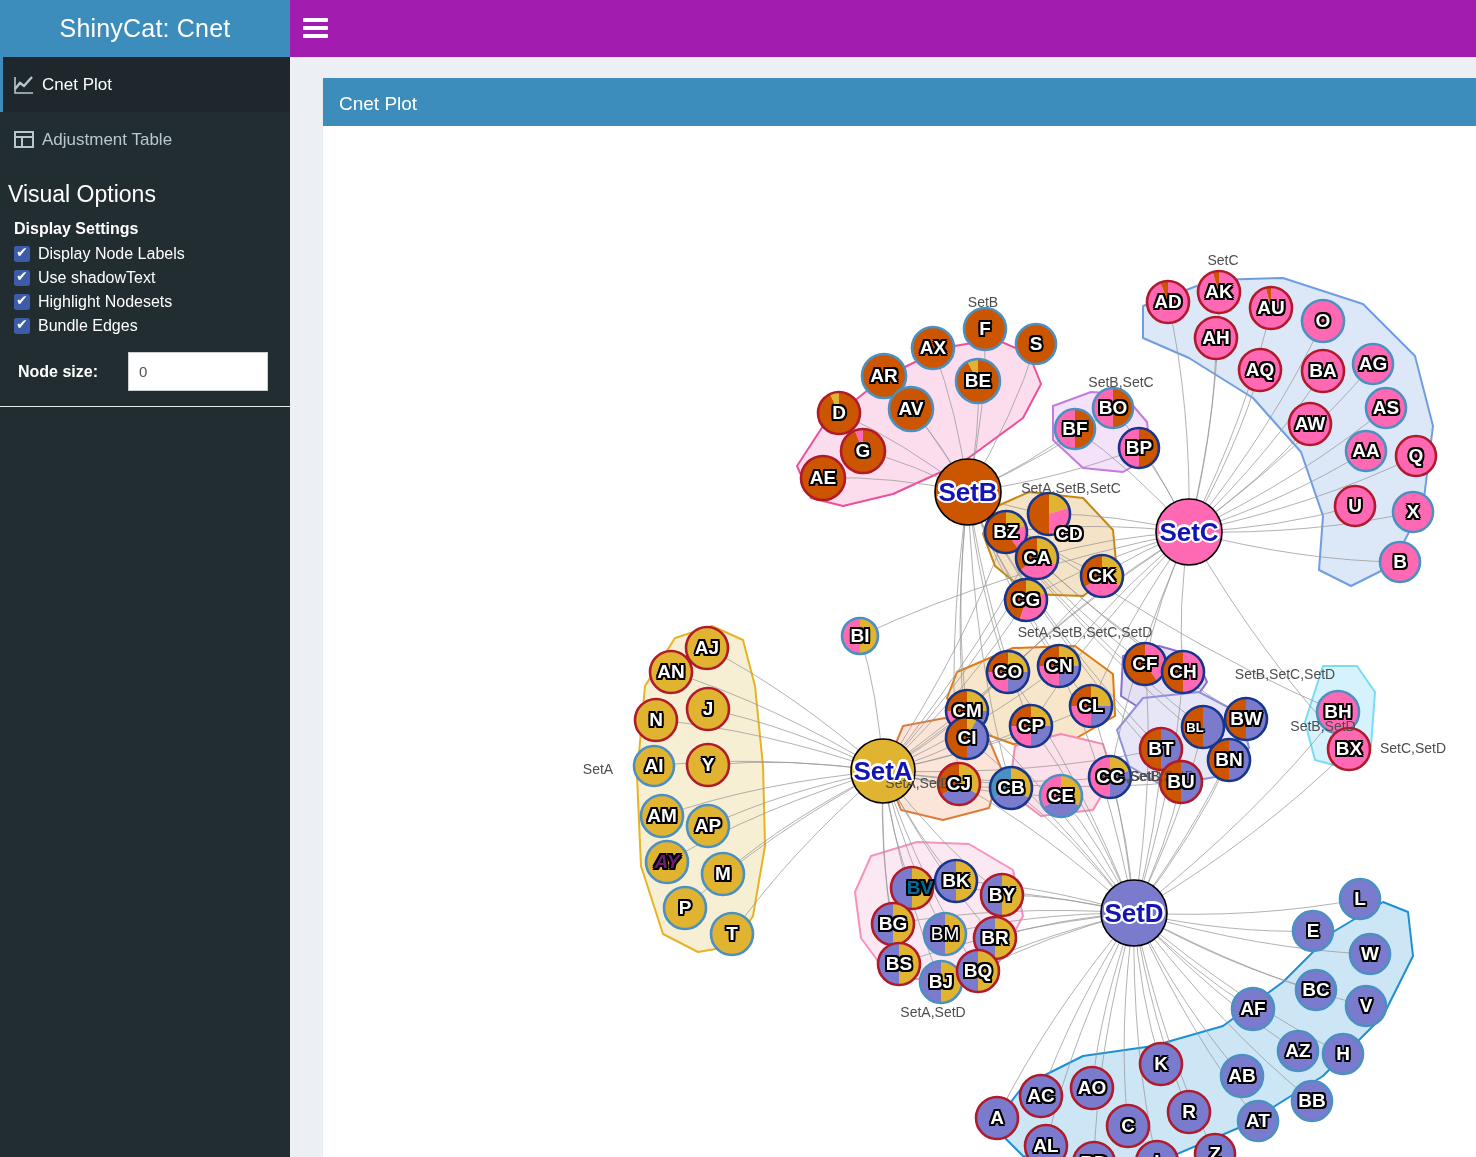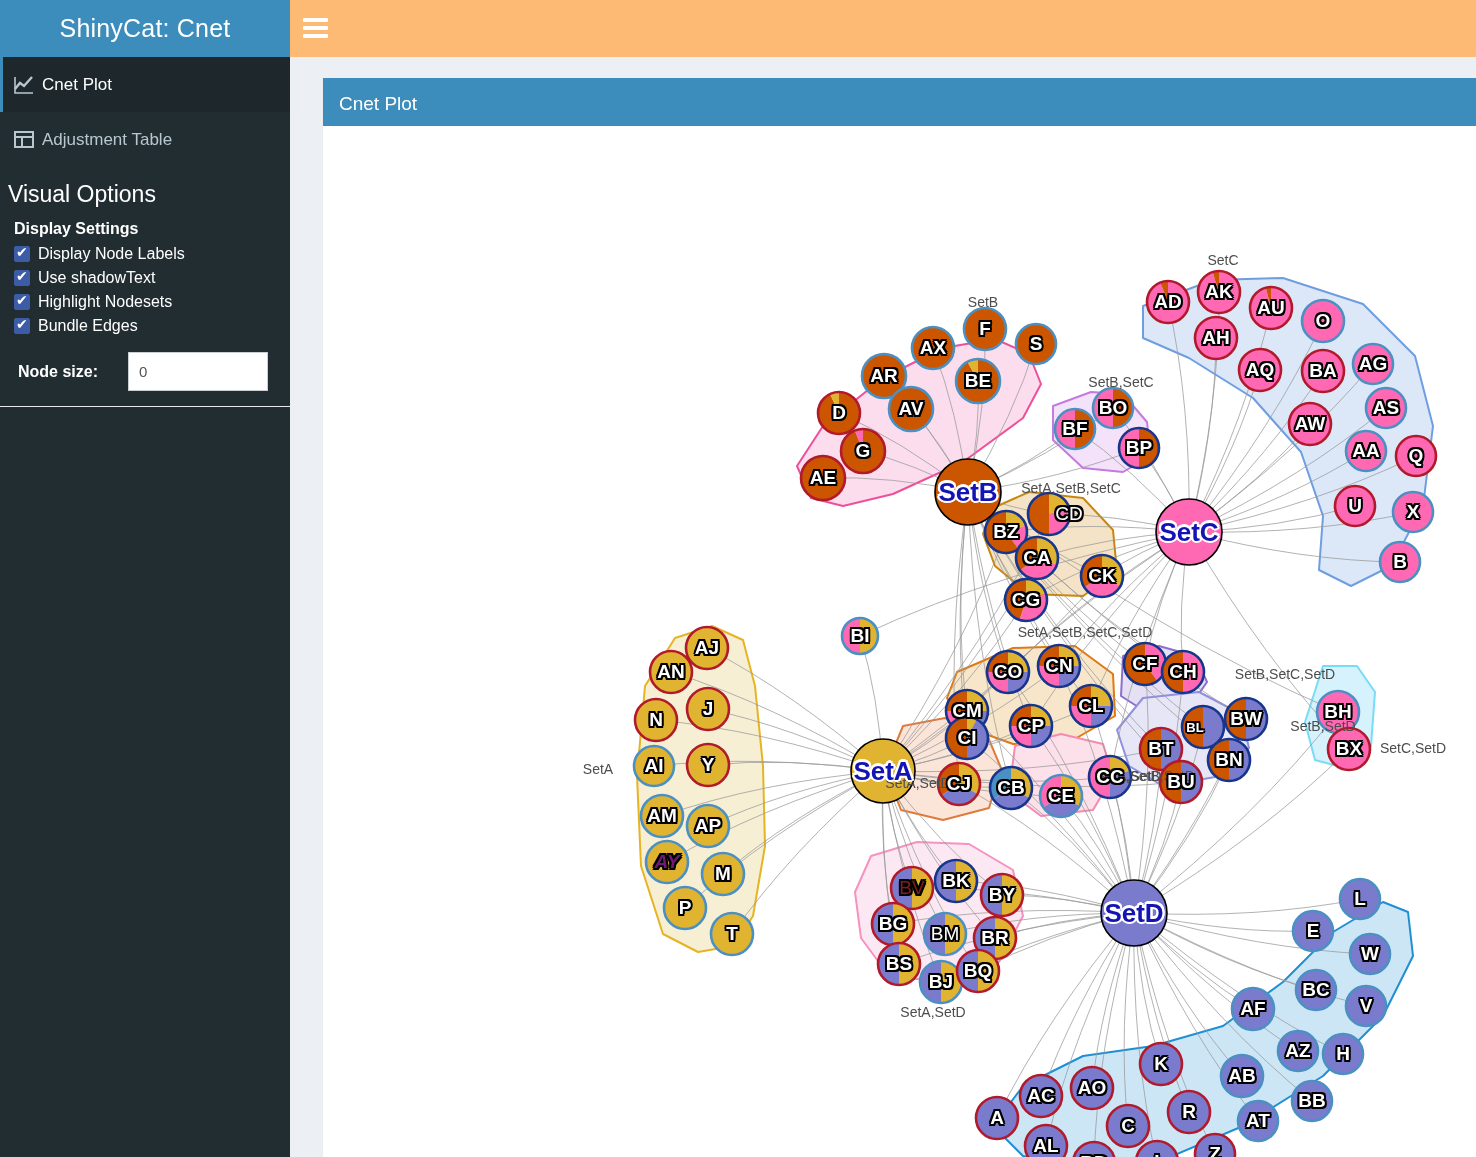--- a/index.html
+++ b/index.html
@@ -6,21 +6,21 @@
   html, body { margin:0; padding:0; }
   body {
     width:1476px; height:1157px;
     font-family:"Liberation Sans", sans-serif;
     background:#ecf0f5;
     overflow:hidden;
   }
   .app { position:relative; width:1476px; height:1157px; }
 
   
-  .topbar { position:absolute; left:0; top:0; width:1476px; height:57px; background:#fdba74; }
+  .topbar { position:absolute; left:0; top:0; width:1476px; height:57px; background:#a21caf; }
   .brand {
     position:absolute; left:0; top:0; width:290px; height:57px;
     background:#3c8dbc; color:#fff; font-size:25px; font-weight:400;
     display:flex; align-items:center; justify-content:center; letter-spacing:.2px;
   }
   .hamburger {
     position:absolute; left:303px; top:14px; width:28px; height:28px;
     display:flex; flex-direction:column; justify-content:center; gap:4px; cursor:pointer;
   }
   .hamburger span { display:block; width:25px; height:4px; background:#fff; border-radius:1px; }
@@ -823,21 +823,21 @@
             <div class="plot-label" style="left: 1063px; top: 282px; font-weight: bold; font-size: 19px; color: rgb(255, 255, 255); text-shadow: rgb(0, 0, 0) -1.7px -1.7px 0px, rgb(0, 0, 0) 1.7px -1.7px 0px, rgb(0, 0, 0) -1.7px 1.7px 0px, rgb(0, 0, 0) 1.7px 1.7px 0px, rgb(0, 0, 0) 0px -2px 0px, rgb(0, 0, 0) 0px 2px 0px, rgb(0, 0, 0) -2px 0px 0px, rgb(0, 0, 0) 2px 0px 0px;">AS</div>
             <div class="plot-label" style="left: 1043px; top: 325px; font-weight: bold; font-size: 19px; color: rgb(255, 255, 255); text-shadow: rgb(0, 0, 0) -1.7px -1.7px 0px, rgb(0, 0, 0) 1.7px -1.7px 0px, rgb(0, 0, 0) -1.7px 1.7px 0px, rgb(0, 0, 0) 1.7px 1.7px 0px, rgb(0, 0, 0) 0px -2px 0px, rgb(0, 0, 0) 0px 2px 0px, rgb(0, 0, 0) -2px 0px 0px, rgb(0, 0, 0) 2px 0px 0px;">AA</div>
             <div class="plot-label" style="left: 1093px; top: 330px; font-weight: bold; font-size: 19px; color: rgb(255, 255, 255); text-shadow: rgb(0, 0, 0) -1.7px -1.7px 0px, rgb(0, 0, 0) 1.7px -1.7px 0px, rgb(0, 0, 0) -1.7px 1.7px 0px, rgb(0, 0, 0) 1.7px 1.7px 0px, rgb(0, 0, 0) 0px -2px 0px, rgb(0, 0, 0) 0px 2px 0px, rgb(0, 0, 0) -2px 0px 0px, rgb(0, 0, 0) 2px 0px 0px;">Q</div>
             <div class="plot-label" style="left: 1032px; top: 380px; font-weight: bold; font-size: 19px; color: rgb(255, 255, 255); text-shadow: rgb(0, 0, 0) -1.7px -1.7px 0px, rgb(0, 0, 0) 1.7px -1.7px 0px, rgb(0, 0, 0) -1.7px 1.7px 0px, rgb(0, 0, 0) 1.7px 1.7px 0px, rgb(0, 0, 0) 0px -2px 0px, rgb(0, 0, 0) 0px 2px 0px, rgb(0, 0, 0) -2px 0px 0px, rgb(0, 0, 0) 2px 0px 0px;">U</div>
             <div class="plot-label" style="left: 1090px; top: 386px; font-weight: bold; font-size: 19px; color: rgb(255, 255, 255); text-shadow: rgb(0, 0, 0) -1.7px -1.7px 0px, rgb(0, 0, 0) 1.7px -1.7px 0px, rgb(0, 0, 0) -1.7px 1.7px 0px, rgb(0, 0, 0) 1.7px 1.7px 0px, rgb(0, 0, 0) 0px -2px 0px, rgb(0, 0, 0) 0px 2px 0px, rgb(0, 0, 0) -2px 0px 0px, rgb(0, 0, 0) 2px 0px 0px;">X</div>
             <div class="plot-label" style="left: 1077px; top: 436px; font-weight: bold; font-size: 19px; color: rgb(255, 255, 255); text-shadow: rgb(0, 0, 0) -1.7px -1.7px 0px, rgb(0, 0, 0) 1.7px -1.7px 0px, rgb(0, 0, 0) -1.7px 1.7px 0px, rgb(0, 0, 0) 1.7px 1.7px 0px, rgb(0, 0, 0) 0px -2px 0px, rgb(0, 0, 0) 0px 2px 0px, rgb(0, 0, 0) -2px 0px 0px, rgb(0, 0, 0) 2px 0px 0px;">B</div>
             <div class="plot-label" style="left: 752px; top: 303px; font-weight: bold; font-size: 19px; color: rgb(255, 255, 255); text-shadow: rgb(0, 0, 0) -1.7px -1.7px 0px, rgb(0, 0, 0) 1.7px -1.7px 0px, rgb(0, 0, 0) -1.7px 1.7px 0px, rgb(0, 0, 0) 1.7px 1.7px 0px, rgb(0, 0, 0) 0px -2px 0px, rgb(0, 0, 0) 0px 2px 0px, rgb(0, 0, 0) -2px 0px 0px, rgb(0, 0, 0) 2px 0px 0px;">BF</div>
             <div class="plot-label" style="left: 790px; top: 282px; font-weight: bold; font-size: 19px; color: rgb(255, 255, 255); text-shadow: rgb(0, 0, 0) -1.7px -1.7px 0px, rgb(0, 0, 0) 1.7px -1.7px 0px, rgb(0, 0, 0) -1.7px 1.7px 0px, rgb(0, 0, 0) 1.7px 1.7px 0px, rgb(0, 0, 0) 0px -2px 0px, rgb(0, 0, 0) 0px 2px 0px, rgb(0, 0, 0) -2px 0px 0px, rgb(0, 0, 0) 2px 0px 0px;">BO</div>
             <div class="plot-label" style="left: 816px; top: 322px; font-weight: bold; font-size: 19px; color: rgb(255, 255, 255); text-shadow: rgb(0, 0, 0) -1.7px -1.7px 0px, rgb(0, 0, 0) 1.7px -1.7px 0px, rgb(0, 0, 0) -1.7px 1.7px 0px, rgb(0, 0, 0) 1.7px 1.7px 0px, rgb(0, 0, 0) 0px -2px 0px, rgb(0, 0, 0) 0px 2px 0px, rgb(0, 0, 0) -2px 0px 0px, rgb(0, 0, 0) 2px 0px 0px;">BP</div>
             <div class="plot-label" style="left: 683px; top: 406px; font-weight: bold; font-size: 19px; color: rgb(255, 255, 255); text-shadow: rgb(0, 0, 0) -1.7px -1.7px 0px, rgb(0, 0, 0) 1.7px -1.7px 0px, rgb(0, 0, 0) -1.7px 1.7px 0px, rgb(0, 0, 0) 1.7px 1.7px 0px, rgb(0, 0, 0) 0px -2px 0px, rgb(0, 0, 0) 0px 2px 0px, rgb(0, 0, 0) -2px 0px 0px, rgb(0, 0, 0) 2px 0px 0px;">BZ</div>
-            <div class="plot-label" style="left: 726px; top: 388px; font-weight: normal; font-size: 19px; color: rgb(255, 255, 255); text-shadow: rgb(0, 0, 0) -1.7px -1.7px 0px, rgb(0, 0, 0) 1.7px -1.7px 0px, rgb(0, 0, 0) -1.7px 1.7px 0px, rgb(0, 0, 0) 1.7px 1.7px 0px, rgb(0, 0, 0) 0px -2px 0px, rgb(0, 0, 0) 0px 2px 0px, rgb(0, 0, 0) -2px 0px 0px, rgb(0, 0, 0) 2px 0px 0px; padding-left: 40px;">CD</div>
+            <div class="plot-label" style="left: 726px; top: 408px; font-weight: bold; font-size: 19px; color: rgb(255, 255, 255); text-shadow: rgb(0, 0, 0) -1.7px -1.7px 0px, rgb(0, 0, 0) 1.7px -1.7px 0px, rgb(0, 0, 0) -1.7px 1.7px 0px, rgb(0, 0, 0) 1.7px 1.7px 0px, rgb(0, 0, 0) 0px -2px 0px, rgb(0, 0, 0) 0px 2px 0px, rgb(0, 0, 0) -2px 0px 0px, rgb(0, 0, 0) 2px 0px 0px; padding-left: 40px;">CD</div>
             <div class="plot-label" style="left: 714px; top: 432px; font-weight: bold; font-size: 19px; color: rgb(255, 255, 255); text-shadow: rgb(0, 0, 0) -1.7px -1.7px 0px, rgb(0, 0, 0) 1.7px -1.7px 0px, rgb(0, 0, 0) -1.7px 1.7px 0px, rgb(0, 0, 0) 1.7px 1.7px 0px, rgb(0, 0, 0) 0px -2px 0px, rgb(0, 0, 0) 0px 2px 0px, rgb(0, 0, 0) -2px 0px 0px, rgb(0, 0, 0) 2px 0px 0px;">CA</div>
             <div class="plot-label" style="left: 779px; top: 450px; font-weight: bold; font-size: 19px; color: rgb(255, 255, 255); text-shadow: rgb(0, 0, 0) -1.7px -1.7px 0px, rgb(0, 0, 0) 1.7px -1.7px 0px, rgb(0, 0, 0) -1.7px 1.7px 0px, rgb(0, 0, 0) 1.7px 1.7px 0px, rgb(0, 0, 0) 0px -2px 0px, rgb(0, 0, 0) 0px 2px 0px, rgb(0, 0, 0) -2px 0px 0px, rgb(0, 0, 0) 2px 0px 0px;">CK</div>
             <div class="plot-label" style="left: 703px; top: 474px; font-weight: bold; font-size: 19px; color: rgb(255, 255, 255); text-shadow: rgb(0, 0, 0) -1.7px -1.7px 0px, rgb(0, 0, 0) 1.7px -1.7px 0px, rgb(0, 0, 0) -1.7px 1.7px 0px, rgb(0, 0, 0) 1.7px 1.7px 0px, rgb(0, 0, 0) 0px -2px 0px, rgb(0, 0, 0) 0px 2px 0px, rgb(0, 0, 0) -2px 0px 0px, rgb(0, 0, 0) 2px 0px 0px;">CG</div>
             <div class="plot-label" style="left: 685px; top: 546px; font-weight: bold; font-size: 19px; color: rgb(255, 255, 255); text-shadow: rgb(0, 0, 0) -1.7px -1.7px 0px, rgb(0, 0, 0) 1.7px -1.7px 0px, rgb(0, 0, 0) -1.7px 1.7px 0px, rgb(0, 0, 0) 1.7px 1.7px 0px, rgb(0, 0, 0) 0px -2px 0px, rgb(0, 0, 0) 0px 2px 0px, rgb(0, 0, 0) -2px 0px 0px, rgb(0, 0, 0) 2px 0px 0px;">CO</div>
             <div class="plot-label" style="left: 736px; top: 540px; font-weight: bold; font-size: 19px; color: rgb(255, 255, 255); text-shadow: rgb(0, 0, 0) -1.7px -1.7px 0px, rgb(0, 0, 0) 1.7px -1.7px 0px, rgb(0, 0, 0) -1.7px 1.7px 0px, rgb(0, 0, 0) 1.7px 1.7px 0px, rgb(0, 0, 0) 0px -2px 0px, rgb(0, 0, 0) 0px 2px 0px, rgb(0, 0, 0) -2px 0px 0px, rgb(0, 0, 0) 2px 0px 0px;">CN</div>
             <div class="plot-label" style="left: 644px; top: 585px; font-weight: bold; font-size: 19px; color: rgb(255, 255, 255); text-shadow: rgb(0, 0, 0) -1.7px -1.7px 0px, rgb(0, 0, 0) 1.7px -1.7px 0px, rgb(0, 0, 0) -1.7px 1.7px 0px, rgb(0, 0, 0) 1.7px 1.7px 0px, rgb(0, 0, 0) 0px -2px 0px, rgb(0, 0, 0) 0px 2px 0px, rgb(0, 0, 0) -2px 0px 0px, rgb(0, 0, 0) 2px 0px 0px;">CM</div>
             <div class="plot-label" style="left: 768px; top: 580px; font-weight: bold; font-size: 19px; color: rgb(255, 255, 255); text-shadow: rgb(0, 0, 0) -1.7px -1.7px 0px, rgb(0, 0, 0) 1.7px -1.7px 0px, rgb(0, 0, 0) -1.7px 1.7px 0px, rgb(0, 0, 0) 1.7px 1.7px 0px, rgb(0, 0, 0) 0px -2px 0px, rgb(0, 0, 0) 0px 2px 0px, rgb(0, 0, 0) -2px 0px 0px, rgb(0, 0, 0) 2px 0px 0px;">CL</div>
             <div class="plot-label" style="left: 708px; top: 600px; font-weight: bold; font-size: 19px; color: rgb(255, 255, 255); text-shadow: rgb(0, 0, 0) -1.7px -1.7px 0px, rgb(0, 0, 0) 1.7px -1.7px 0px, rgb(0, 0, 0) -1.7px 1.7px 0px, rgb(0, 0, 0) 1.7px 1.7px 0px, rgb(0, 0, 0) 0px -2px 0px, rgb(0, 0, 0) 0px 2px 0px, rgb(0, 0, 0) -2px 0px 0px, rgb(0, 0, 0) 2px 0px 0px;">CP</div>
             <div class="plot-label" style="left: 822px; top: 538px; font-weight: bold; font-size: 19px; color: rgb(255, 255, 255); text-shadow: rgb(0, 0, 0) -1.7px -1.7px 0px, rgb(0, 0, 0) 1.7px -1.7px 0px, rgb(0, 0, 0) -1.7px 1.7px 0px, rgb(0, 0, 0) 1.7px 1.7px 0px, rgb(0, 0, 0) 0px -2px 0px, rgb(0, 0, 0) 0px 2px 0px, rgb(0, 0, 0) -2px 0px 0px, rgb(0, 0, 0) 2px 0px 0px;">CF</div>
             <div class="plot-label" style="left: 860px; top: 546px; font-weight: bold; font-size: 19px; color: rgb(255, 255, 255); text-shadow: rgb(0, 0, 0) -1.7px -1.7px 0px, rgb(0, 0, 0) 1.7px -1.7px 0px, rgb(0, 0, 0) -1.7px 1.7px 0px, rgb(0, 0, 0) 1.7px 1.7px 0px, rgb(0, 0, 0) 0px -2px 0px, rgb(0, 0, 0) 0px 2px 0px, rgb(0, 0, 0) -2px 0px 0px, rgb(0, 0, 0) 2px 0px 0px;">CH</div>
@@ -859,21 +859,21 @@
             <div class="plot-label" style="left: 385px; top: 700px; font-weight: bold; font-size: 19px; color: rgb(255, 255, 255); text-shadow: rgb(0, 0, 0) -1.7px -1.7px 0px, rgb(0, 0, 0) 1.7px -1.7px 0px, rgb(0, 0, 0) -1.7px 1.7px 0px, rgb(0, 0, 0) 1.7px 1.7px 0px, rgb(0, 0, 0) 0px -2px 0px, rgb(0, 0, 0) 0px 2px 0px, rgb(0, 0, 0) -2px 0px 0px, rgb(0, 0, 0) 2px 0px 0px;">AP</div>
             <div class="plot-label" style="left: 344px; top: 736px; font-weight: bold; font-size: 19px; color: #701a75; text-shadow: rgb(0, 0, 0) -1.7px -1.7px 0px, rgb(0, 0, 0) 1.7px -1.7px 0px, rgb(0, 0, 0) -1.7px 1.7px 0px, rgb(0, 0, 0) 1.7px 1.7px 0px, rgb(0, 0, 0) 0px -2px 0px, rgb(0, 0, 0) 0px 2px 0px, rgb(0, 0, 0) -2px 0px 0px, rgb(0, 0, 0) 2px 0px 0px; font-style: italic;">AY</div>
             <div class="plot-label" style="left: 400px; top: 748px; font-weight: bold; font-size: 19px; color: rgb(255, 255, 255); text-shadow: rgb(0, 0, 0) -1.7px -1.7px 0px, rgb(0, 0, 0) 1.7px -1.7px 0px, rgb(0, 0, 0) -1.7px 1.7px 0px, rgb(0, 0, 0) 1.7px 1.7px 0px, rgb(0, 0, 0) 0px -2px 0px, rgb(0, 0, 0) 0px 2px 0px, rgb(0, 0, 0) -2px 0px 0px, rgb(0, 0, 0) 2px 0px 0px;">M</div>
             <div class="plot-label" style="left: 362px; top: 782px; font-weight: bold; font-size: 19px; color: rgb(255, 255, 255); text-shadow: rgb(0, 0, 0) -1.7px -1.7px 0px, rgb(0, 0, 0) 1.7px -1.7px 0px, rgb(0, 0, 0) -1.7px 1.7px 0px, rgb(0, 0, 0) 1.7px 1.7px 0px, rgb(0, 0, 0) 0px -2px 0px, rgb(0, 0, 0) 0px 2px 0px, rgb(0, 0, 0) -2px 0px 0px, rgb(0, 0, 0) 2px 0px 0px;">P</div>
             <div class="plot-label" style="left: 409px; top: 808px; font-weight: bold; font-size: 19px; color: rgb(255, 255, 255); text-shadow: rgb(0, 0, 0) -1.7px -1.7px 0px, rgb(0, 0, 0) 1.7px -1.7px 0px, rgb(0, 0, 0) -1.7px 1.7px 0px, rgb(0, 0, 0) 1.7px 1.7px 0px, rgb(0, 0, 0) 0px -2px 0px, rgb(0, 0, 0) 0px 2px 0px, rgb(0, 0, 0) -2px 0px 0px, rgb(0, 0, 0) 2px 0px 0px;">T</div>
             <div class="plot-label" style="left: 644px; top: 612px; font-weight: bold; font-size: 19px; color: rgb(255, 255, 255); text-shadow: rgb(0, 0, 0) -1.7px -1.7px 0px, rgb(0, 0, 0) 1.7px -1.7px 0px, rgb(0, 0, 0) -1.7px 1.7px 0px, rgb(0, 0, 0) 1.7px 1.7px 0px, rgb(0, 0, 0) 0px -2px 0px, rgb(0, 0, 0) 0px 2px 0px, rgb(0, 0, 0) -2px 0px 0px, rgb(0, 0, 0) 2px 0px 0px;">CI</div>
             <div class="plot-label" style="left: 636px; top: 658px; font-weight: bold; font-size: 19px; color: rgb(255, 255, 255); text-shadow: rgb(0, 0, 0) -1.7px -1.7px 0px, rgb(0, 0, 0) 1.7px -1.7px 0px, rgb(0, 0, 0) -1.7px 1.7px 0px, rgb(0, 0, 0) 1.7px 1.7px 0px, rgb(0, 0, 0) 0px -2px 0px, rgb(0, 0, 0) 0px 2px 0px, rgb(0, 0, 0) -2px 0px 0px, rgb(0, 0, 0) 2px 0px 0px;">CJ</div>
             <div class="plot-label" style="left: 688px; top: 662px; font-weight: bold; font-size: 19px; color: rgb(255, 255, 255); text-shadow: rgb(0, 0, 0) -1.7px -1.7px 0px, rgb(0, 0, 0) 1.7px -1.7px 0px, rgb(0, 0, 0) -1.7px 1.7px 0px, rgb(0, 0, 0) 1.7px 1.7px 0px, rgb(0, 0, 0) 0px -2px 0px, rgb(0, 0, 0) 0px 2px 0px, rgb(0, 0, 0) -2px 0px 0px, rgb(0, 0, 0) 2px 0px 0px;">CB</div>
             <div class="plot-label" style="left: 738px; top: 670px; font-weight: bold; font-size: 19px; color: rgb(255, 255, 255); text-shadow: rgb(0, 0, 0) -1.7px -1.7px 0px, rgb(0, 0, 0) 1.7px -1.7px 0px, rgb(0, 0, 0) -1.7px 1.7px 0px, rgb(0, 0, 0) 1.7px 1.7px 0px, rgb(0, 0, 0) 0px -2px 0px, rgb(0, 0, 0) 0px 2px 0px, rgb(0, 0, 0) -2px 0px 0px, rgb(0, 0, 0) 2px 0px 0px;">CE</div>
             <div class="plot-label" style="left: 787px; top: 651px; font-weight: bold; font-size: 19px; color: rgb(255, 255, 255); text-shadow: rgb(0, 0, 0) -1.7px -1.7px 0px, rgb(0, 0, 0) 1.7px -1.7px 0px, rgb(0, 0, 0) -1.7px 1.7px 0px, rgb(0, 0, 0) 1.7px 1.7px 0px, rgb(0, 0, 0) 0px -2px 0px, rgb(0, 0, 0) 0px 2px 0px, rgb(0, 0, 0) -2px 0px 0px, rgb(0, 0, 0) 2px 0px 0px;">CC</div>
-            <div class="plot-label" style="left: 589px; top: 762px; font-weight: normal; font-size: 19px; color: #7f1d1d; text-shadow: rgb(0, 0, 0) -1.7px -1.7px 0px, rgb(0, 0, 0) 1.7px -1.7px 0px, rgb(0, 0, 0) -1.7px 1.7px 0px, rgb(0, 0, 0) 1.7px 1.7px 0px, rgb(0, 0, 0) 0px -2px 0px, rgb(0, 0, 0) 0px 2px 0px, rgb(0, 0, 0) -2px 0px 0px, rgb(0, 0, 0) 2px 0px 0px;">BV</div>
+            <div class="plot-label" style="left: 589px; top: 762px; font-weight: bold; font-size: 19px; color: #0369a1; text-shadow: rgb(0, 0, 0) -1.7px -1.7px 0px, rgb(0, 0, 0) 1.7px -1.7px 0px, rgb(0, 0, 0) -1.7px 1.7px 0px, rgb(0, 0, 0) 1.7px 1.7px 0px, rgb(0, 0, 0) 0px -2px 0px, rgb(0, 0, 0) 0px 2px 0px, rgb(0, 0, 0) -2px 0px 0px, rgb(0, 0, 0) 2px 0px 0px; padding-left: 16px;">BV</div>
             <div class="plot-label" style="left: 633px; top: 755px; font-weight: bold; font-size: 19px; color: rgb(255, 255, 255); text-shadow: rgb(0, 0, 0) -1.7px -1.7px 0px, rgb(0, 0, 0) 1.7px -1.7px 0px, rgb(0, 0, 0) -1.7px 1.7px 0px, rgb(0, 0, 0) 1.7px 1.7px 0px, rgb(0, 0, 0) 0px -2px 0px, rgb(0, 0, 0) 0px 2px 0px, rgb(0, 0, 0) -2px 0px 0px, rgb(0, 0, 0) 2px 0px 0px;">BK</div>
             <div class="plot-label" style="left: 679px; top: 769px; font-weight: bold; font-size: 19px; color: rgb(255, 255, 255); text-shadow: rgb(0, 0, 0) -1.7px -1.7px 0px, rgb(0, 0, 0) 1.7px -1.7px 0px, rgb(0, 0, 0) -1.7px 1.7px 0px, rgb(0, 0, 0) 1.7px 1.7px 0px, rgb(0, 0, 0) 0px -2px 0px, rgb(0, 0, 0) 0px 2px 0px, rgb(0, 0, 0) -2px 0px 0px, rgb(0, 0, 0) 2px 0px 0px;">BY</div>
             <div class="plot-label" style="left: 570px; top: 798px; font-weight: bold; font-size: 19px; color: rgb(255, 255, 255); text-shadow: rgb(0, 0, 0) -1.7px -1.7px 0px, rgb(0, 0, 0) 1.7px -1.7px 0px, rgb(0, 0, 0) -1.7px 1.7px 0px, rgb(0, 0, 0) 1.7px 1.7px 0px, rgb(0, 0, 0) 0px -2px 0px, rgb(0, 0, 0) 0px 2px 0px, rgb(0, 0, 0) -2px 0px 0px, rgb(0, 0, 0) 2px 0px 0px;">BG</div>
             <div class="plot-label" style="left: 622px; top: 808px; font-weight: normal; font-size: 19px; color: rgb(255, 255, 255); text-shadow: rgb(0, 0, 0) -1.7px -1.7px 0px, rgb(0, 0, 0) 1.7px -1.7px 0px, rgb(0, 0, 0) -1.7px 1.7px 0px, rgb(0, 0, 0) 1.7px 1.7px 0px, rgb(0, 0, 0) 0px -2px 0px, rgb(0, 0, 0) 0px 2px 0px, rgb(0, 0, 0) -2px 0px 0px, rgb(0, 0, 0) 2px 0px 0px;">BM</div>
             <div class="plot-label" style="left: 672px; top: 812px; font-weight: bold; font-size: 19px; color: rgb(255, 255, 255); text-shadow: rgb(0, 0, 0) -1.7px -1.7px 0px, rgb(0, 0, 0) 1.7px -1.7px 0px, rgb(0, 0, 0) -1.7px 1.7px 0px, rgb(0, 0, 0) 1.7px 1.7px 0px, rgb(0, 0, 0) 0px -2px 0px, rgb(0, 0, 0) 0px 2px 0px, rgb(0, 0, 0) -2px 0px 0px, rgb(0, 0, 0) 2px 0px 0px;">BR</div>
             <div class="plot-label" style="left: 576px; top: 838px; font-weight: bold; font-size: 19px; color: rgb(255, 255, 255); text-shadow: rgb(0, 0, 0) -1.7px -1.7px 0px, rgb(0, 0, 0) 1.7px -1.7px 0px, rgb(0, 0, 0) -1.7px 1.7px 0px, rgb(0, 0, 0) 1.7px 1.7px 0px, rgb(0, 0, 0) 0px -2px 0px, rgb(0, 0, 0) 0px 2px 0px, rgb(0, 0, 0) -2px 0px 0px, rgb(0, 0, 0) 2px 0px 0px;">BS</div>
             <div class="plot-label" style="left: 618px; top: 856px; font-weight: bold; font-size: 19px; color: rgb(255, 255, 255); text-shadow: rgb(0, 0, 0) -1.7px -1.7px 0px, rgb(0, 0, 0) 1.7px -1.7px 0px, rgb(0, 0, 0) -1.7px 1.7px 0px, rgb(0, 0, 0) 1.7px 1.7px 0px, rgb(0, 0, 0) 0px -2px 0px, rgb(0, 0, 0) 0px 2px 0px, rgb(0, 0, 0) -2px 0px 0px, rgb(0, 0, 0) 2px 0px 0px;">BJ</div>
             <div class="plot-label" style="left: 655px; top: 845px; font-weight: bold; font-size: 19px; color: rgb(255, 255, 255); text-shadow: rgb(0, 0, 0) -1.7px -1.7px 0px, rgb(0, 0, 0) 1.7px -1.7px 0px, rgb(0, 0, 0) -1.7px 1.7px 0px, rgb(0, 0, 0) 1.7px 1.7px 0px, rgb(0, 0, 0) 0px -2px 0px, rgb(0, 0, 0) 0px 2px 0px, rgb(0, 0, 0) -2px 0px 0px, rgb(0, 0, 0) 2px 0px 0px;">BQ</div>
             <div class="plot-label" style="left: 1037px; top: 773px; font-weight: bold; font-size: 19px; color: rgb(255, 255, 255); text-shadow: rgb(0, 0, 0) -1.7px -1.7px 0px, rgb(0, 0, 0) 1.7px -1.7px 0px, rgb(0, 0, 0) -1.7px 1.7px 0px, rgb(0, 0, 0) 1.7px 1.7px 0px, rgb(0, 0, 0) 0px -2px 0px, rgb(0, 0, 0) 0px 2px 0px, rgb(0, 0, 0) -2px 0px 0px, rgb(0, 0, 0) 2px 0px 0px;">L</div>
             <div class="plot-label" style="left: 990px; top: 805px; font-weight: bold; font-size: 19px; color: rgb(255, 255, 255); text-shadow: rgb(0, 0, 0) -1.7px -1.7px 0px, rgb(0, 0, 0) 1.7px -1.7px 0px, rgb(0, 0, 0) -1.7px 1.7px 0px, rgb(0, 0, 0) 1.7px 1.7px 0px, rgb(0, 0, 0) 0px -2px 0px, rgb(0, 0, 0) 0px 2px 0px, rgb(0, 0, 0) -2px 0px 0px, rgb(0, 0, 0) 2px 0px 0px;">E</div>

